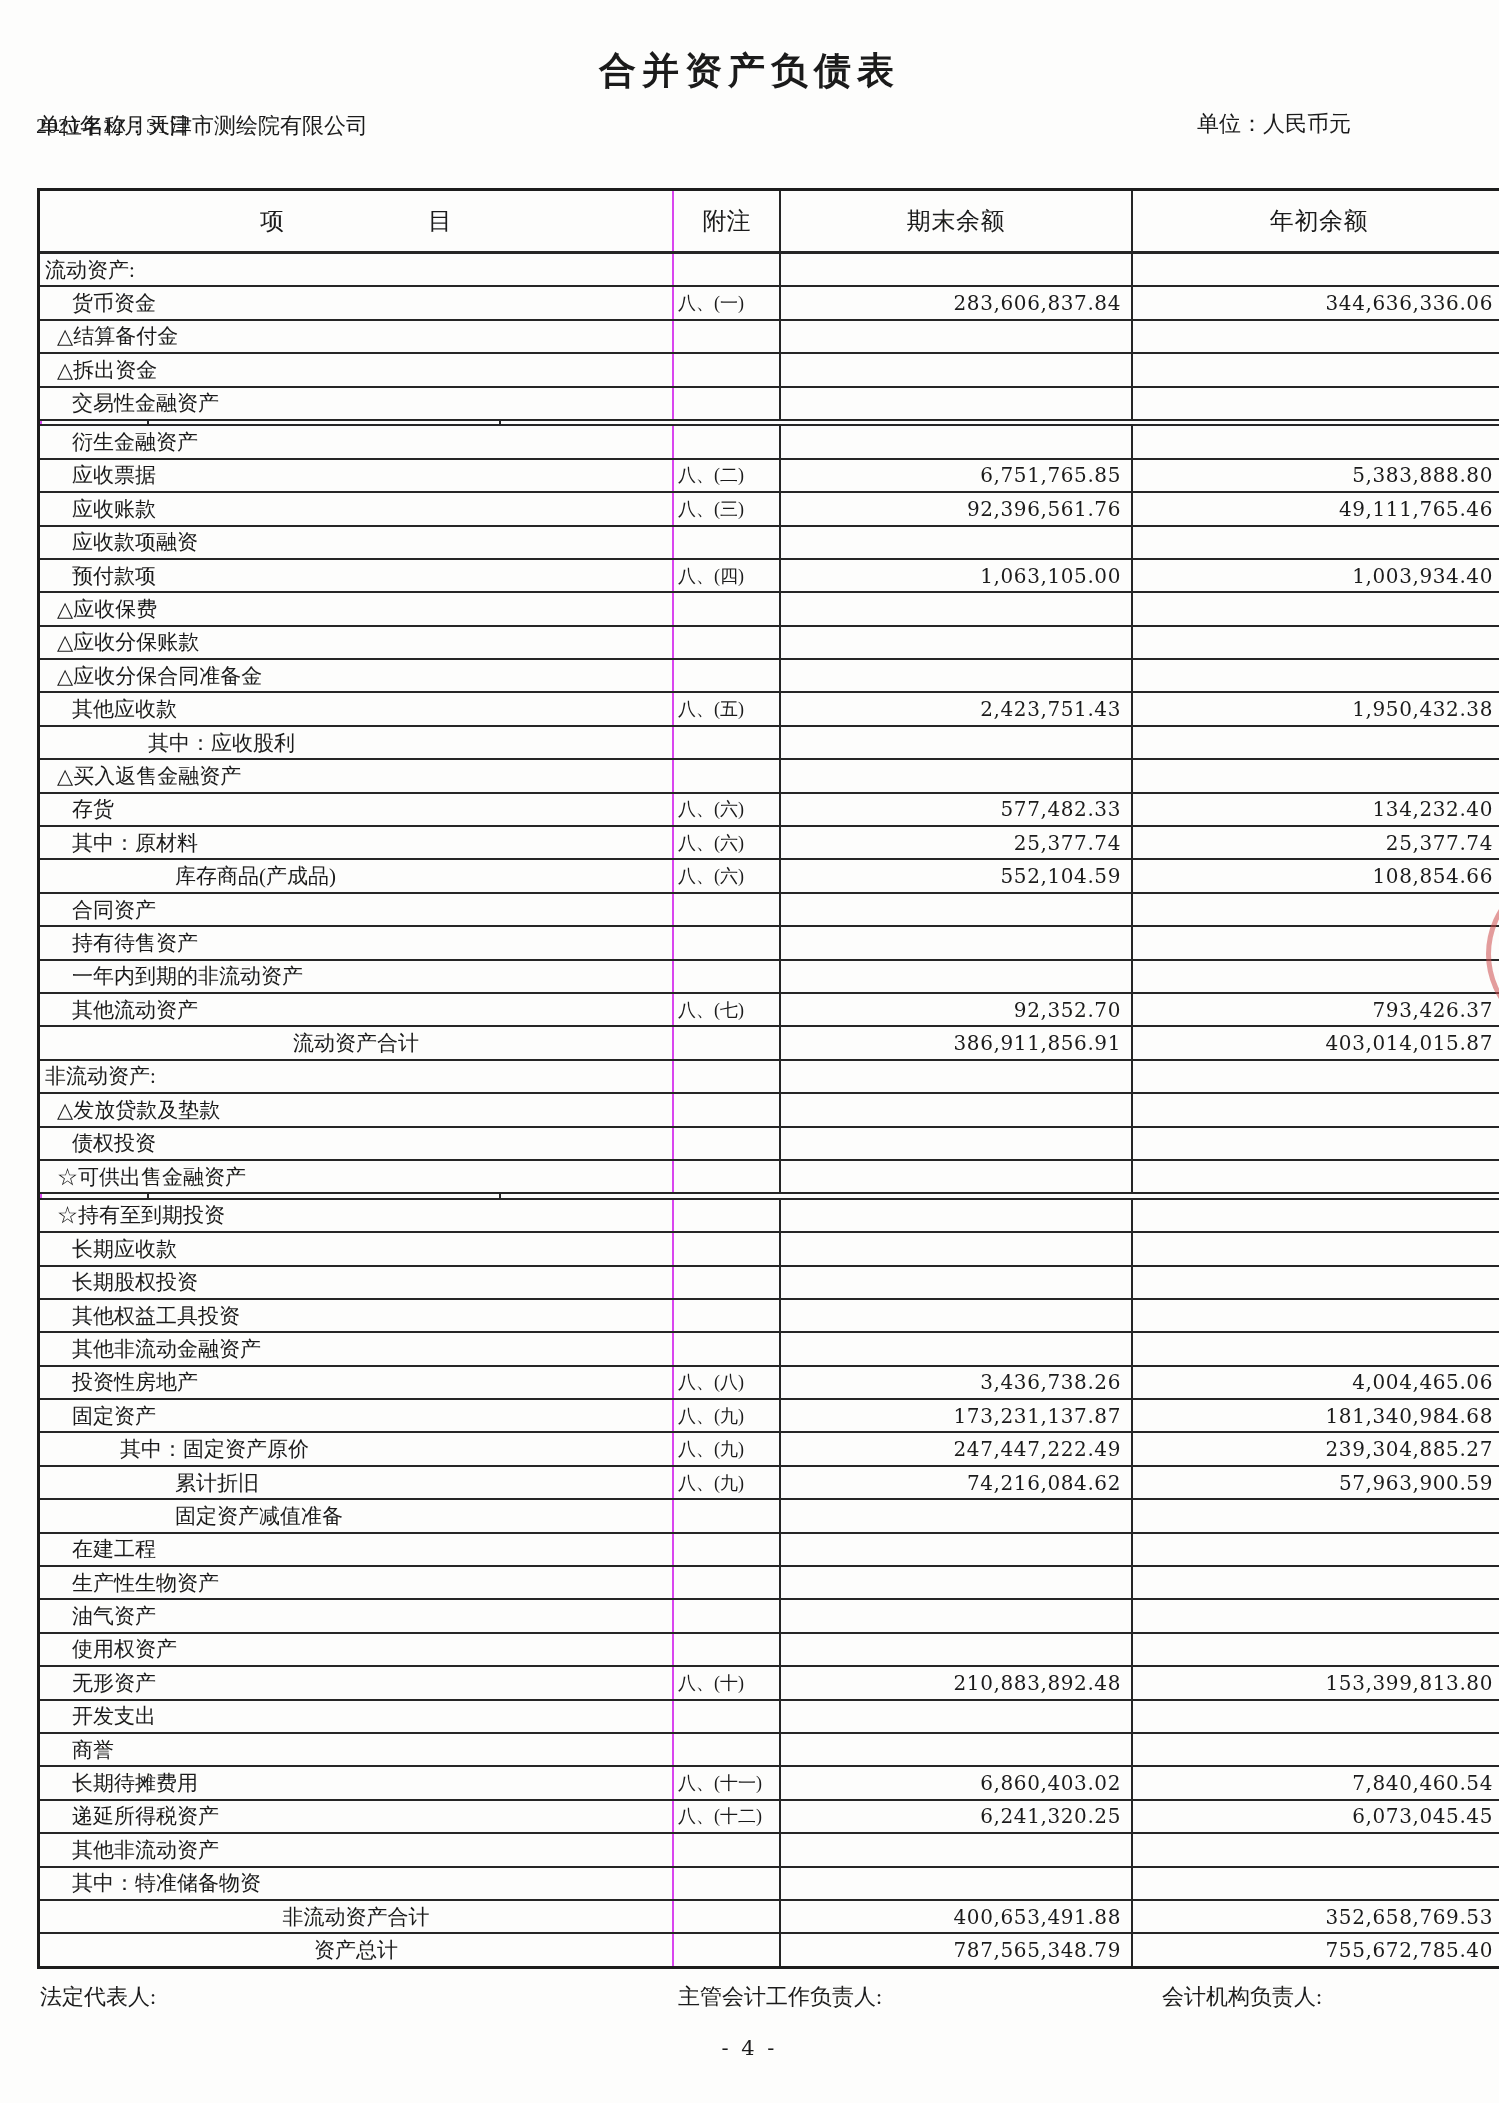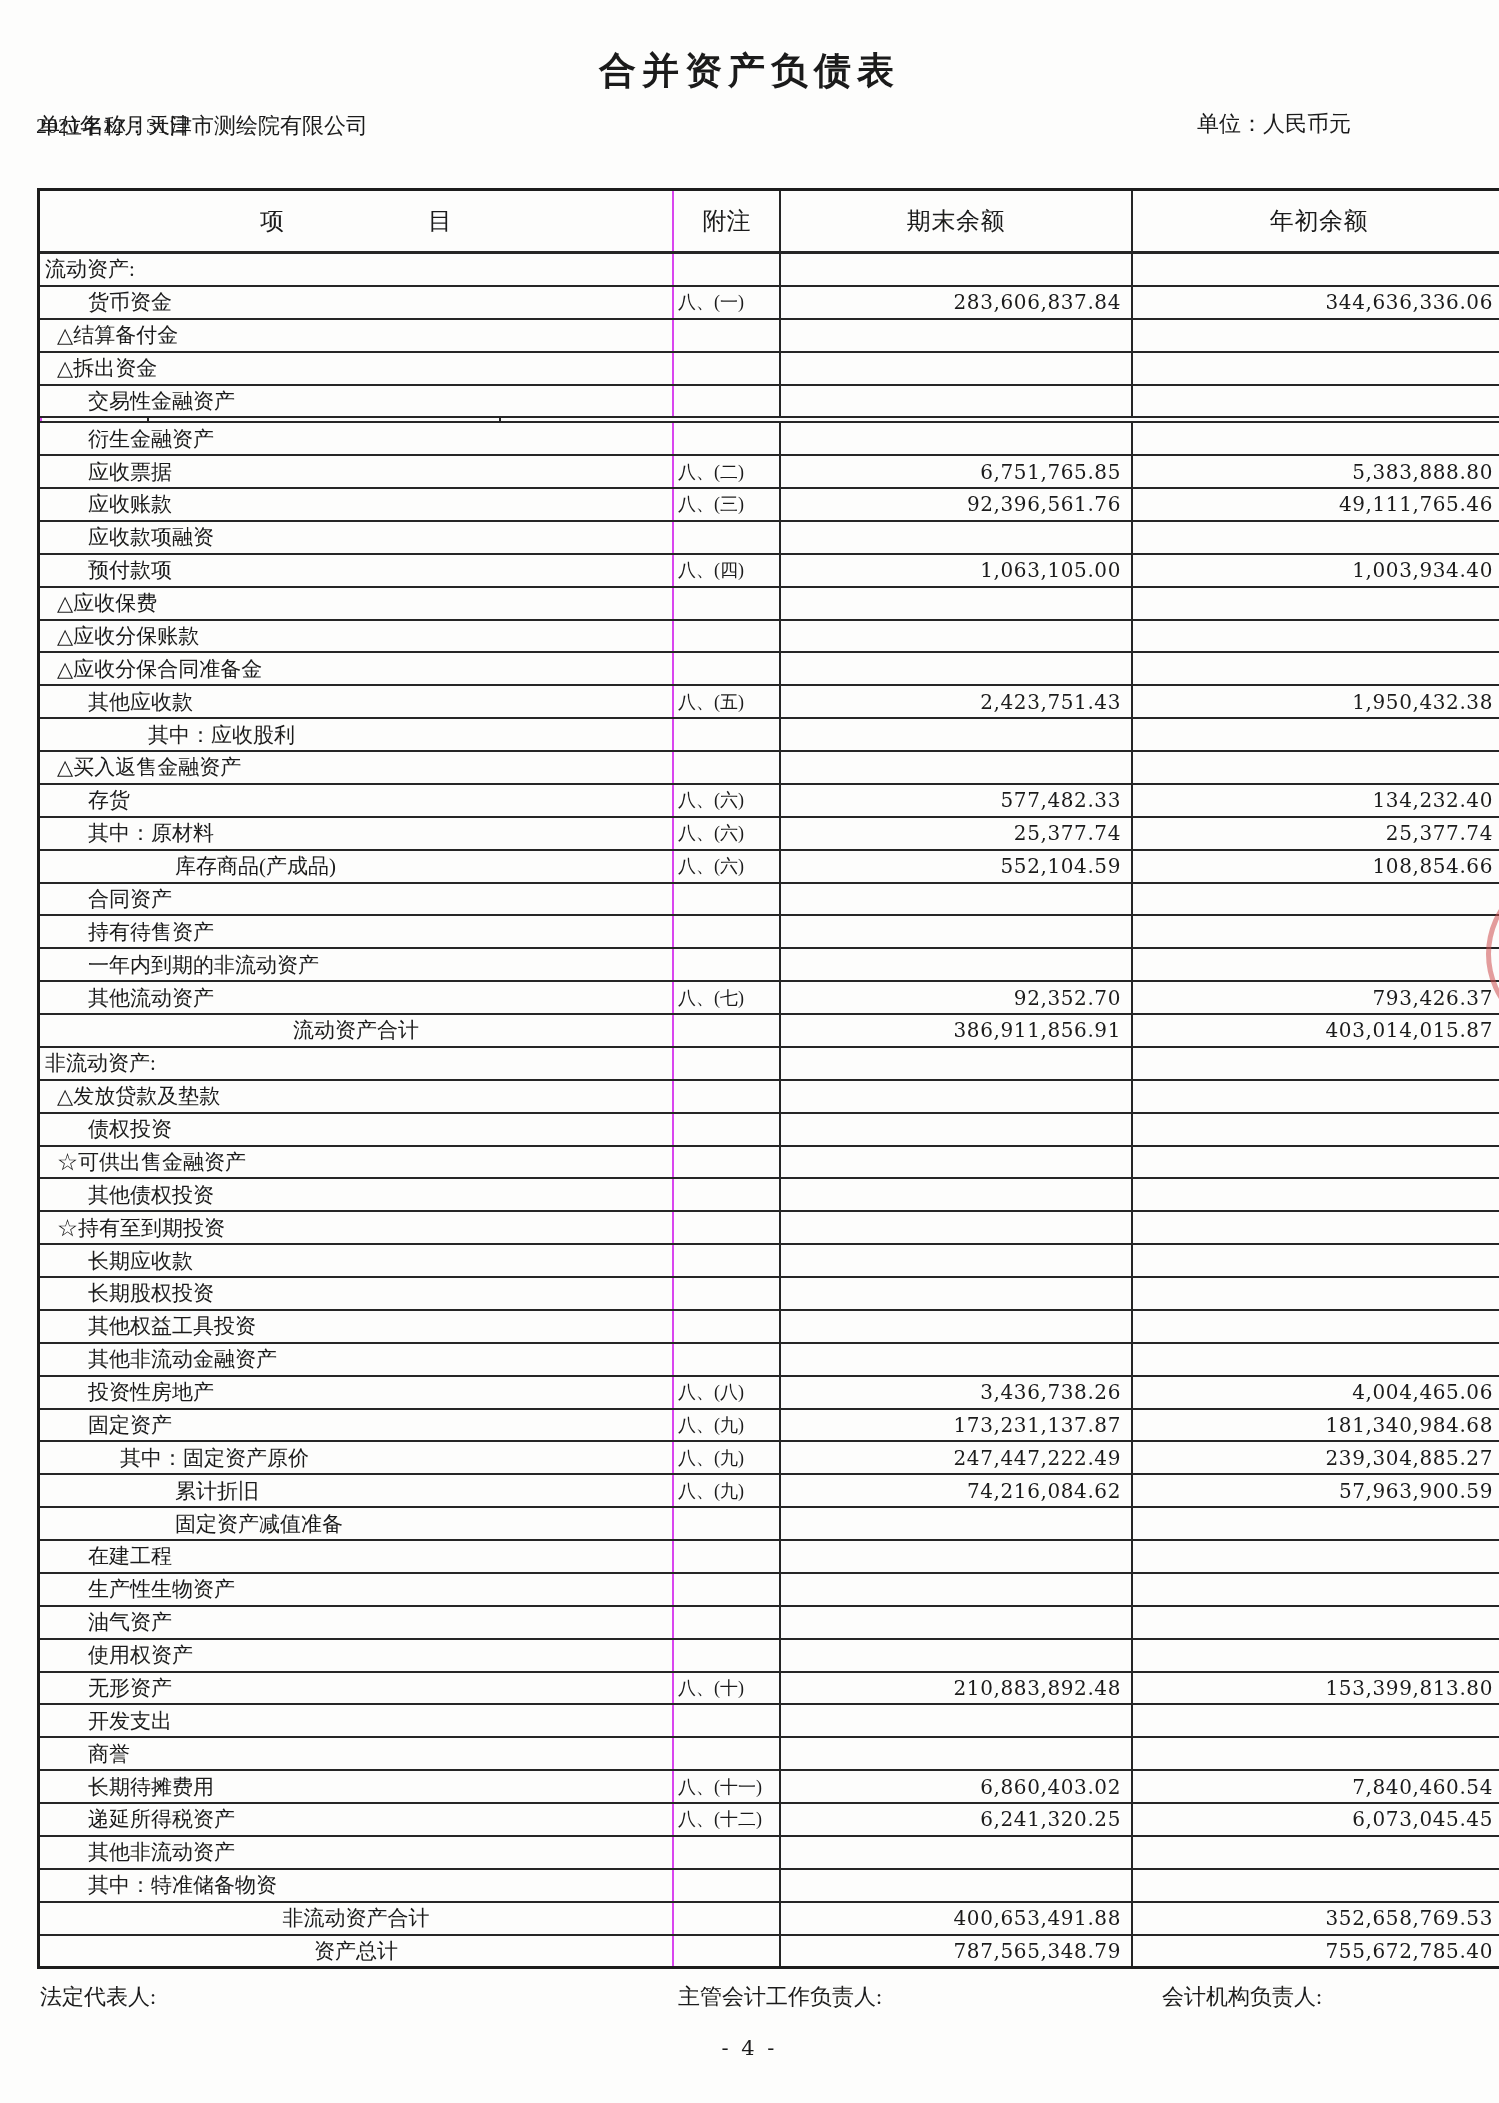--- a/index.html
+++ b/index.html
@@ -28,21 +28,21 @@
   .c-note{width:107px;border-left:2px solid #d946ef;font-size:18px;padding-left:4px;white-space:nowrap;}
   .c-end{width:352px;border-left:2px solid #262626;justify-content:flex-end;
          font-size:20px;padding-right:10px;letter-spacing:.6px;font-family:"DejaVu Serif",serif;}
   .c-beg{flex:1;border-left:2px solid #262626;justify-content:flex-end;
          font-size:20px;padding-right:12px;letter-spacing:.6px;font-family:"DejaVu Serif",serif;}
   .head .cell{justify-content:center;padding:0;font-size:24px;}
   .head .c-item{justify-content:center;}
   
   .ind0{padding-left:5px;}
   .ind1{padding-left:17px;}
-  .ind2{padding-left:48px;}
+  .ind2{padding-left:32px;}
   .ind3{padding-left:80px;}
   .ind4{padding-left:108px;}
   .ind5{padding-left:135px;}
   .indc{justify-content:center;padding-left:0;}
 
   .stamp{
     position:absolute;left:1486px;top:864px;width:184px;height:170px;
     border:5px solid rgba(206,77,77,.55);border-radius:50%;
   }
   .foot-label{position:absolute;top:1982px;font-size:22px;}
@@ -265,21 +265,20 @@
   </div>
 
   <div class="trow">
     <div class="cell c-item ind1">☆可供出售金融资产</div>
     <div class="cell c-note"></div>
     <div class="cell c-end"></div>
     <div class="cell c-beg"></div>
   </div>
 
   <div class="trow">
-    <div class="cell c-item ind2">其他债权投资</div>
     <div class="cell c-note"></div>
     <div class="cell c-end"></div>
     <div class="cell c-beg"></div>
   </div>
 
   <div class="trow">
     <div class="cell c-item ind1">☆持有至到期投资</div>
     <div class="cell c-note"></div>
     <div class="cell c-end"></div>
     <div class="cell c-beg"></div>

